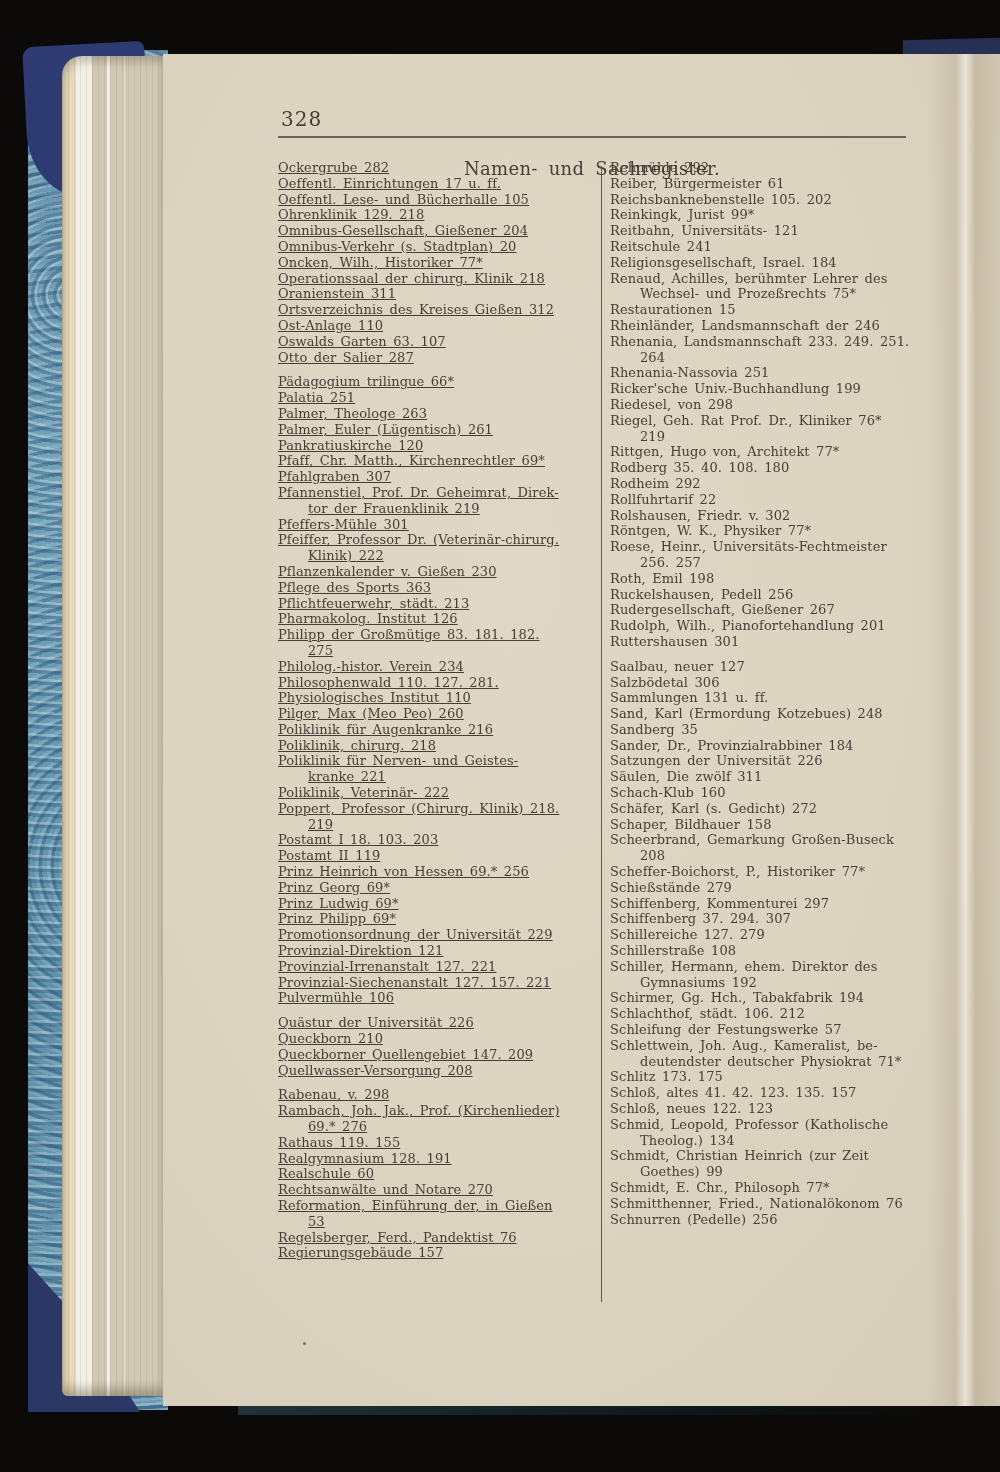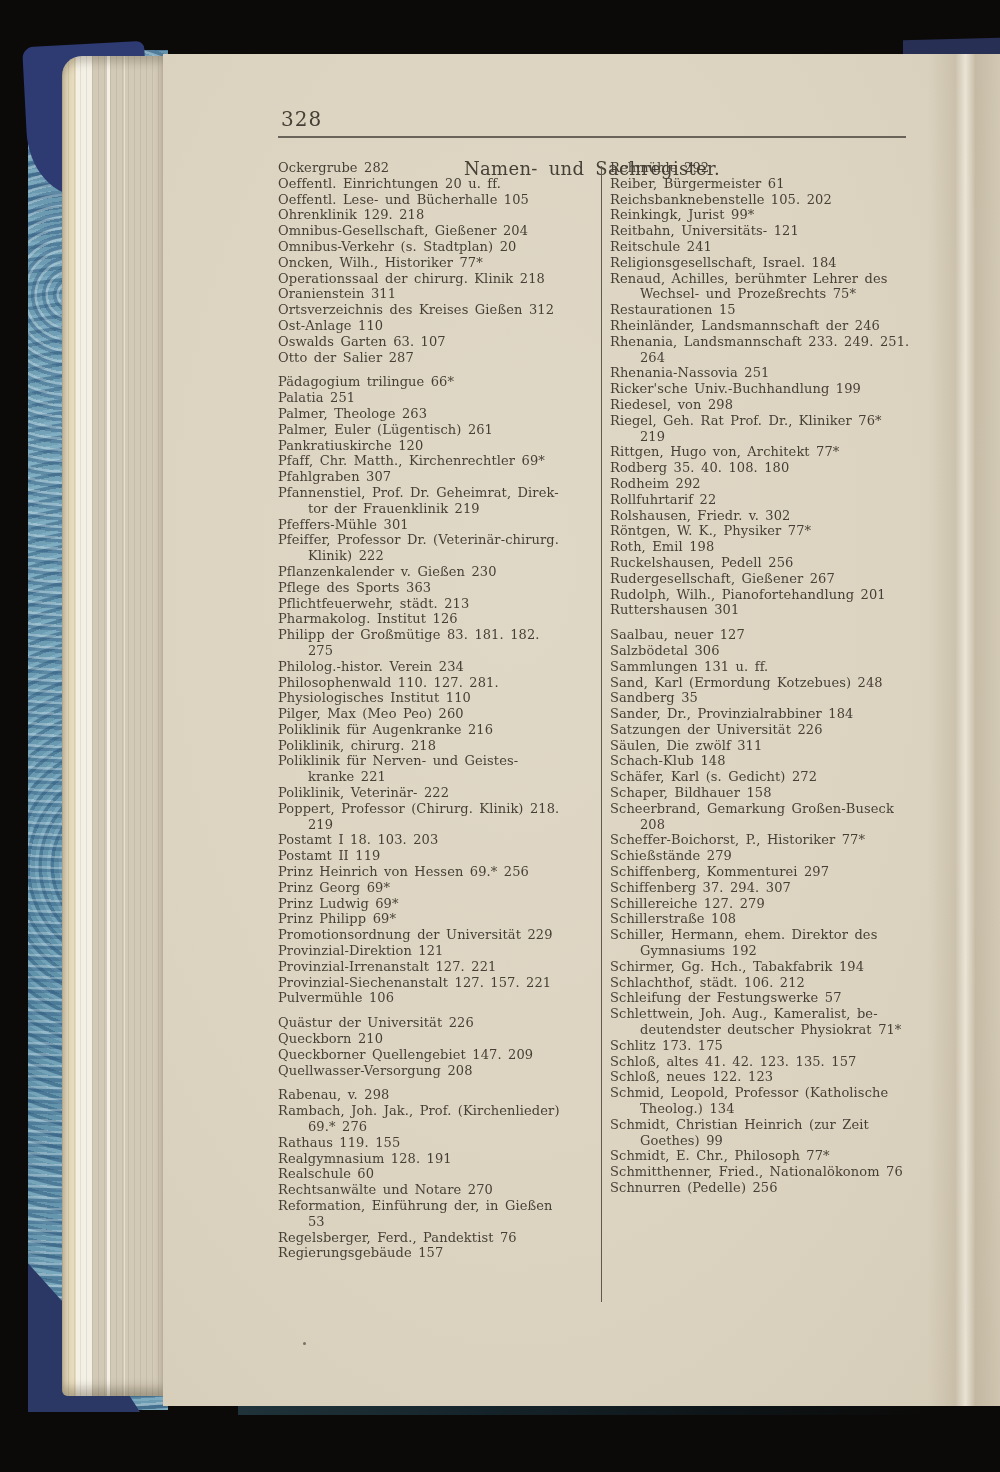--- a/index.html
+++ b/index.html
@@ -96,21 +96,21 @@
     position:absolute;left:438px;top:112px;width:1px;height:1136px;
     background:#5f594f;
   }
 
   
   .index-col{
     position:absolute;top:106px;
     font-size:13px;line-height:15.8px;color:var(--ink);
     word-spacing:2.2px;letter-spacing:.1px;
   }
-  .col-left{left:115px;width:317px;}
+  .col-left{left:115px;width:317px;text-decoration:underline;}
   .col-right{left:447px;width:318px;}
   .index-block + .index-block{margin-top:9px;}
   .index-entry{
     white-space:pre-wrap;
     padding-left:30px;text-indent:-30px;
   }
 
   .ink-dot{
     position:absolute;left:140px;top:1288px;width:3px;height:3px;
     border-radius:50%;background:#57504a;opacity:.75;
@@ -132,21 +132,21 @@
     <div class="page-number">328</div>
 
     <div class="page-title">Namen- und Sachregister.</div>
 
     <div class="header-rule"></div>
     <div class="column-divider"></div>
 
     <div class="index-col col-left" id="col-left">
         <div class="index-block">
           <div class="index-entry">Ockergrube 282</div>
-          <div class="index-entry">Oeffentl. Einrichtungen 20 u. ff.</div>
+          <div class="index-entry">Oeffentl. Einrichtungen 17 u. ff.</div>
           <div class="index-entry">Oeffentl. Lese- und Bücherhalle 105</div>
           <div class="index-entry">Ohrenklinik 129. 218</div>
           <div class="index-entry">Omnibus-Gesellschaft, Gießener 204</div>
           <div class="index-entry">Omnibus-Verkehr (s. Stadtplan) 20</div>
           <div class="index-entry">Oncken, Wilh., Historiker 77*</div>
           <div class="index-entry">Operationssaal der chirurg. Klinik 218</div>
           <div class="index-entry">Oranienstein 311</div>
           <div class="index-entry">Ortsverzeichnis des Kreises Gießen 312</div>
           <div class="index-entry">Ost-Anlage 110</div>
           <div class="index-entry">Oswalds Garten 63. 107</div>
@@ -234,36 +234,38 @@
           <div class="index-entry">Ricker'sche Univ.-Buchhandlung 199</div>
           <div class="index-entry">Riedesel, von 298</div>
           <div class="index-entry">Riegel, Geh. Rat Prof. Dr., Kliniker 76*
 219</div>
           <div class="index-entry">Rittgen, Hugo von, Architekt 77*</div>
           <div class="index-entry">Rodberg 35. 40. 108. 180</div>
           <div class="index-entry">Rodheim 292</div>
           <div class="index-entry">Rollfuhrtarif 22</div>
           <div class="index-entry">Rolshausen, Friedr. v. 302</div>
           <div class="index-entry">Röntgen, W. K., Physiker 77*</div>
+          <div class="index-entry">Roese, Heinr., Universitäts-Fechtmeister
+256. 257</div>
           <div class="index-entry">Roth, Emil 198</div>
           <div class="index-entry">Ruckelshausen, Pedell 256</div>
           <div class="index-entry">Rudergesellschaft, Gießener 267</div>
           <div class="index-entry">Rudolph, Wilh., Pianofortehandlung 201</div>
           <div class="index-entry">Ruttershausen 301</div>
         </div>
         <div class="index-block">
           <div class="index-entry">Saalbau, neuer 127</div>
           <div class="index-entry">Salzbödetal 306</div>
           <div class="index-entry">Sammlungen 131 u. ff.</div>
           <div class="index-entry">Sand, Karl (Ermordung Kotzebues) 248</div>
           <div class="index-entry">Sandberg 35</div>
           <div class="index-entry">Sander, Dr., Provinzialrabbiner 184</div>
           <div class="index-entry">Satzungen der Universität 226</div>
           <div class="index-entry">Säulen, Die zwölf 311</div>
-          <div class="index-entry">Schach-Klub 148</div>
+          <div class="index-entry">Schach-Klub 160</div>
           <div class="index-entry">Schäfer, Karl (s. Gedicht) 272</div>
           <div class="index-entry">Schaper, Bildhauer 158</div>
           <div class="index-entry">Scheerbrand, Gemarkung Großen-Buseck
 208</div>
           <div class="index-entry">Scheffer-Boichorst, P., Historiker 77*</div>
           <div class="index-entry">Schießstände 279</div>
           <div class="index-entry">Schiffenberg, Kommenturei 297</div>
           <div class="index-entry">Schiffenberg 37. 294. 307</div>
           <div class="index-entry">Schillereiche 127. 279</div>
           <div class="index-entry">Schillerstraße 108</div>

